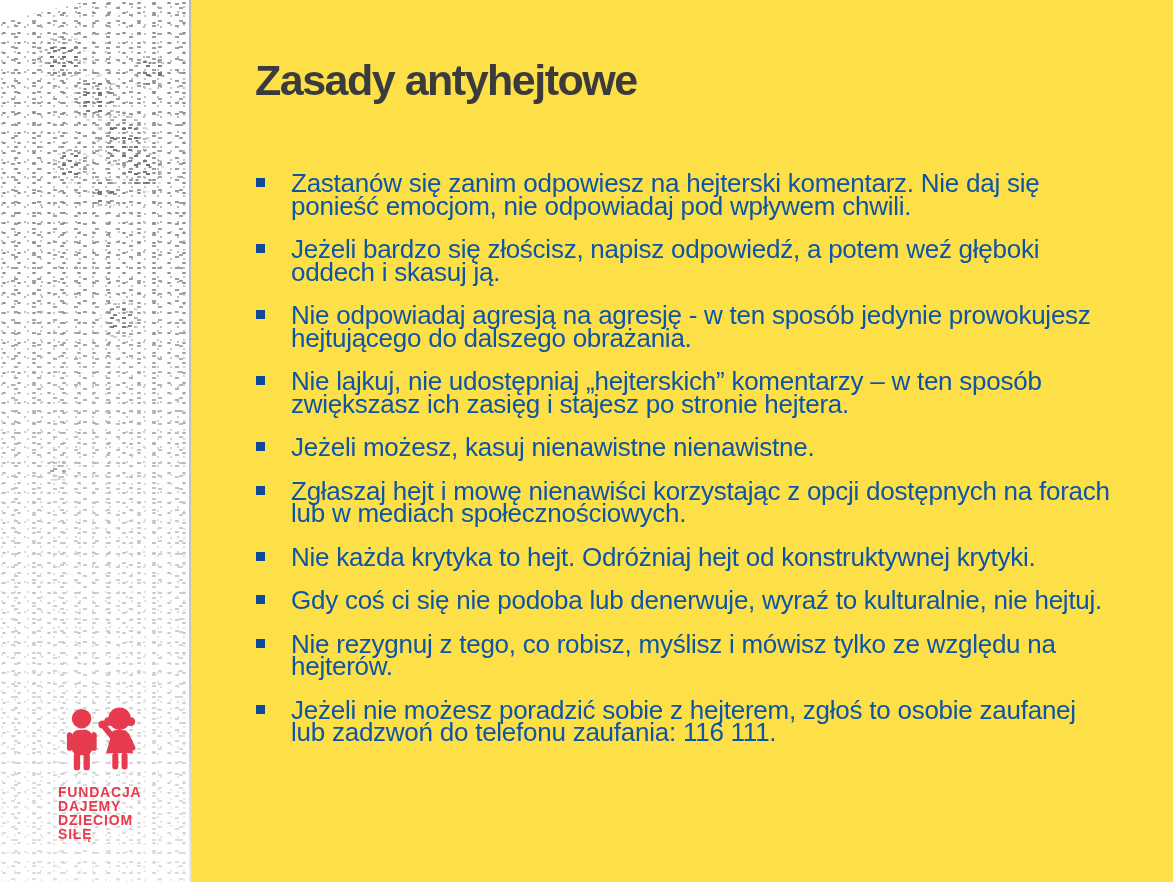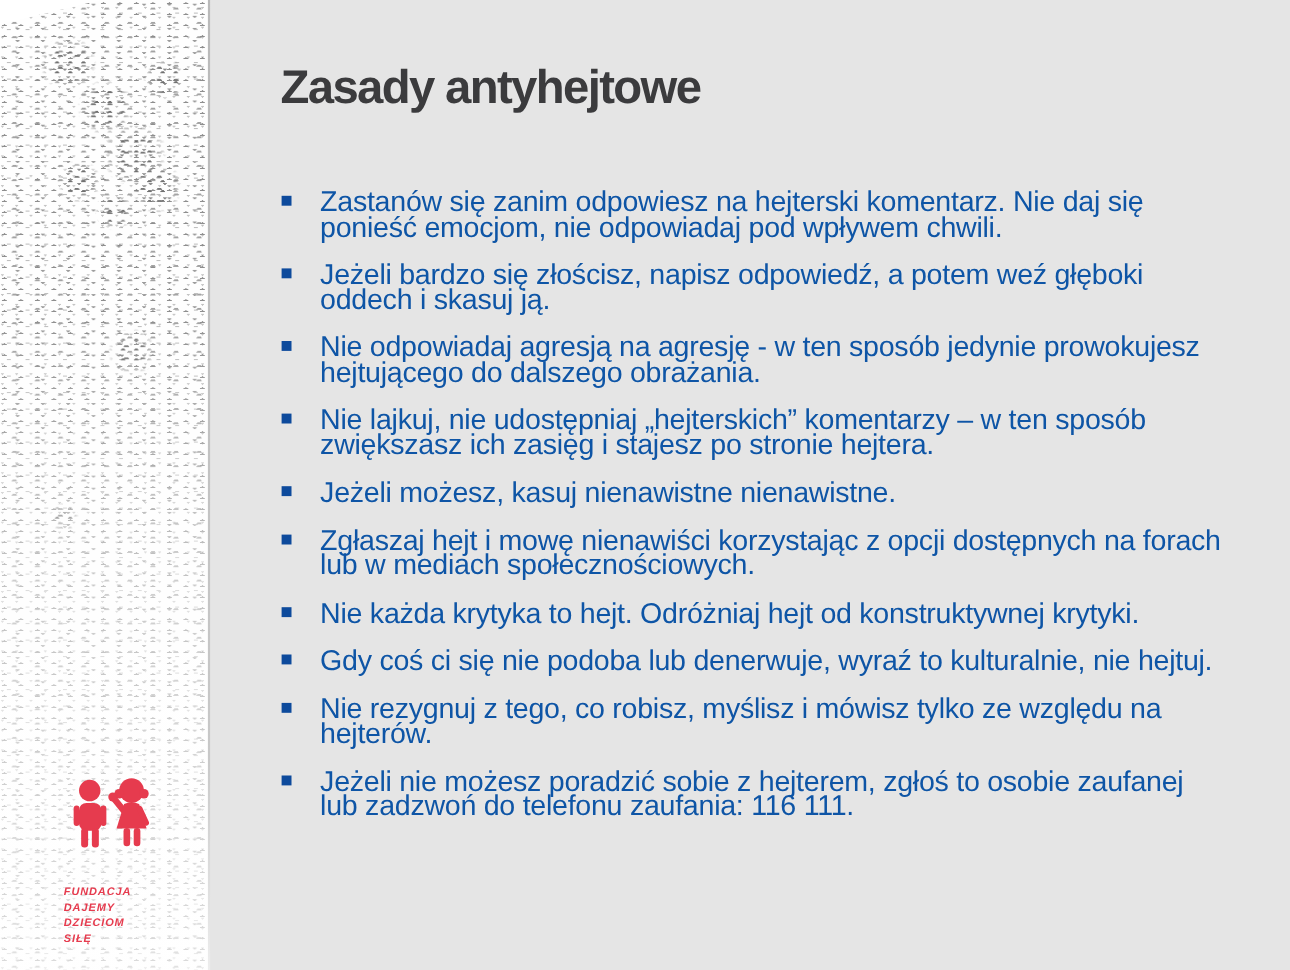--- a/index.html
+++ b/index.html
@@ -5,21 +5,21 @@
   html, body { margin: 0; padding: 0; }
   body {
     width: 1173px; height: 882px;
     background: #ffffff;
     font-family: "Liberation Sans", sans-serif;
     overflow: hidden;
   }
   .slide {
     position: relative;
     width: 1173px; height: 882px;
-    background: #e5e5e5;
+    background: #fde047;
   }
 
   
   .texture {
     position: absolute; left: 0; top: 0;
     width: 190px; height: 882px;
     background-color: #fefefe;
     background-image:
       radial-gradient(ellipse 2.8px 1.1px at 4px 3px,  #8e8e8e 68%, transparent 74%),
       radial-gradient(ellipse 3.4px 1.2px at 13px 8px, #a3a3a3 68%, transparent 74%),
@@ -113,23 +113,23 @@
   }
 
   
   .logo {
     position: absolute; left: 58px; top: 706px;
     width: 120px;
     color: var(--logo-red, #e63b4e);
   }
   .logo-figures { display: block; width: 86px; height: 78px; margin-left: 3px; }
   .logo-text {
-    margin-top: 21px;
-    font-size: 10px; font-weight: 700;
-    line-height: 14px; letter-spacing: 0.8px; font-style: italic;
+    margin-top: 1px;
+    font-size: 14px; font-weight: 700;
+    line-height: 14px; letter-spacing: 0.8px;
   }
 </style>
 </head>
 <body>
 
 <div class="slide">
 
   <div class="texture"></div>
   <div class="texture-wedge"></div>
   <div class="slide-edge"></div>

